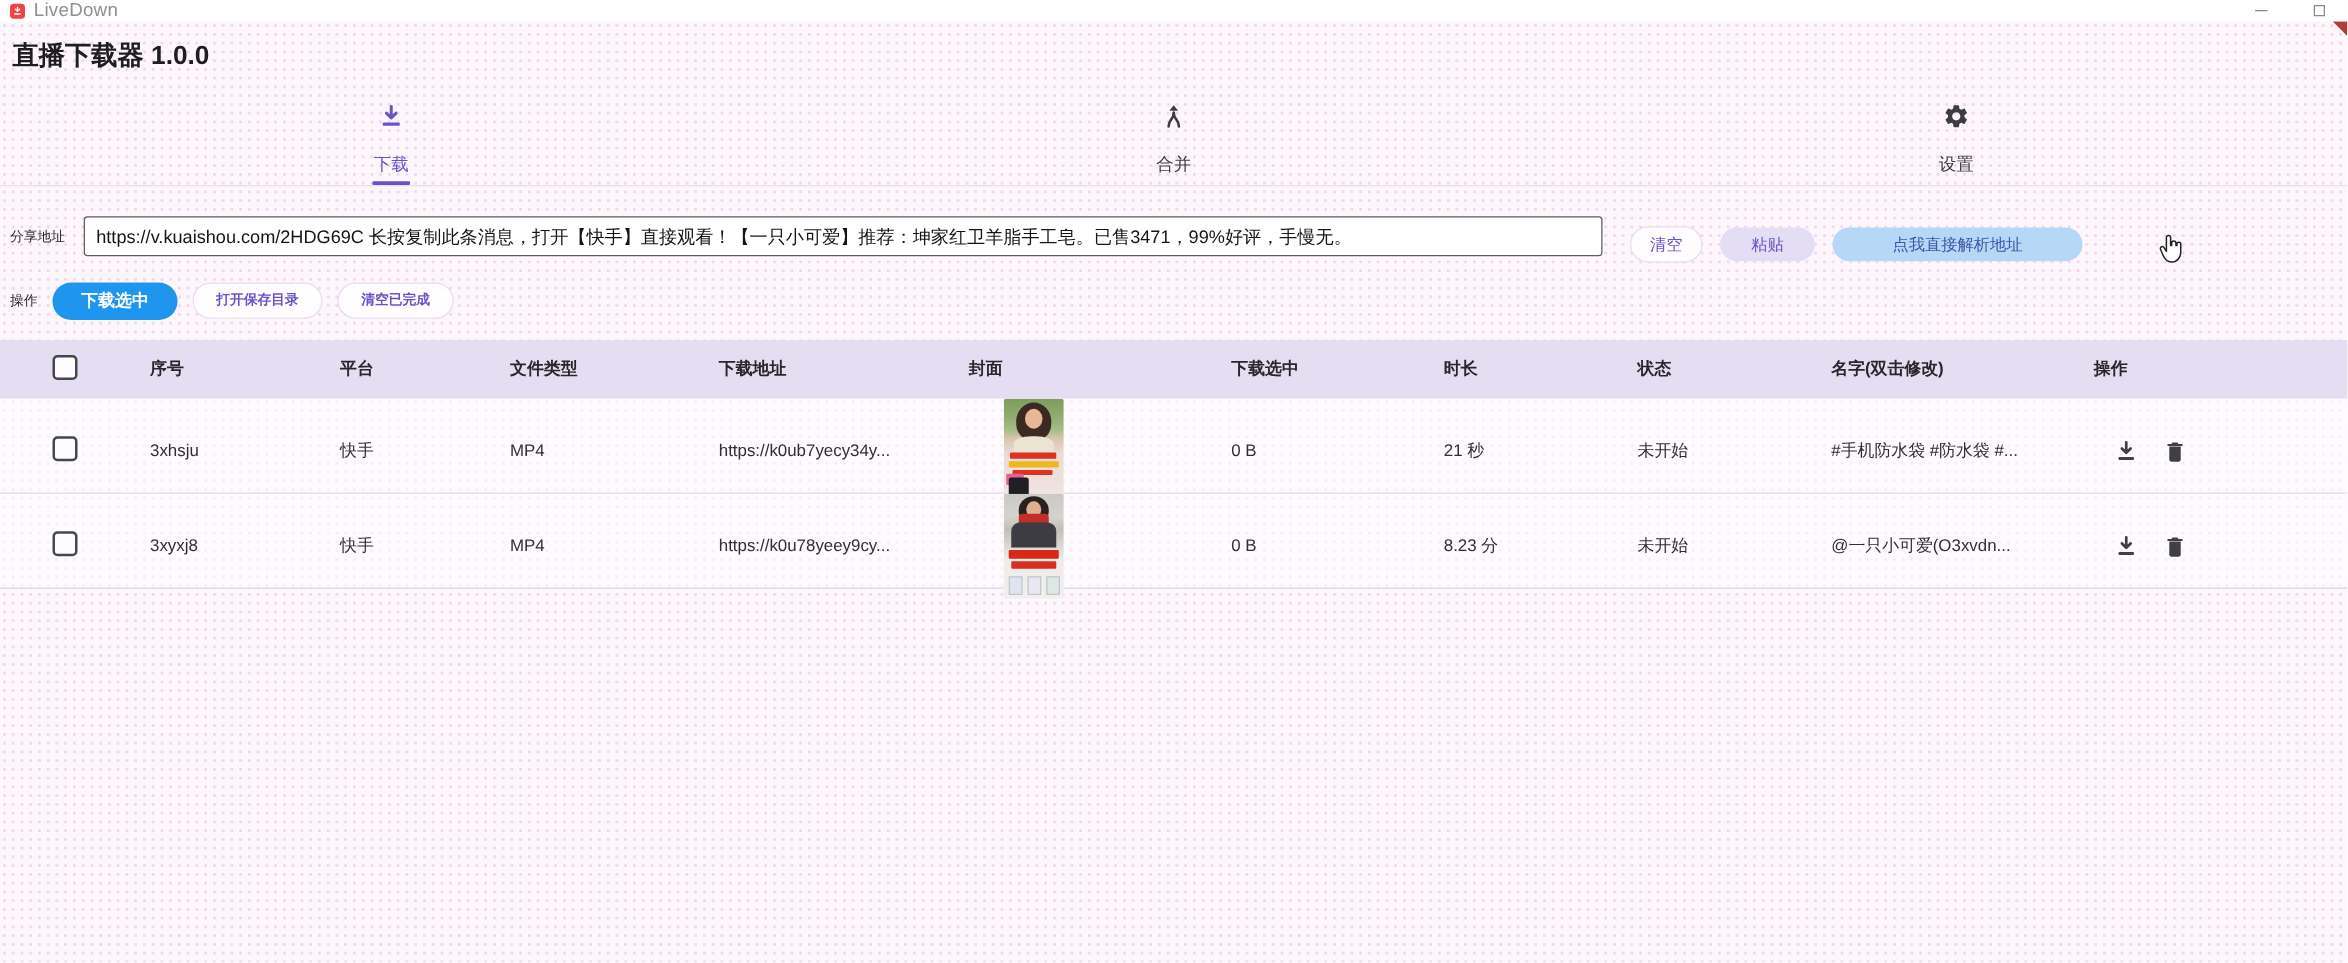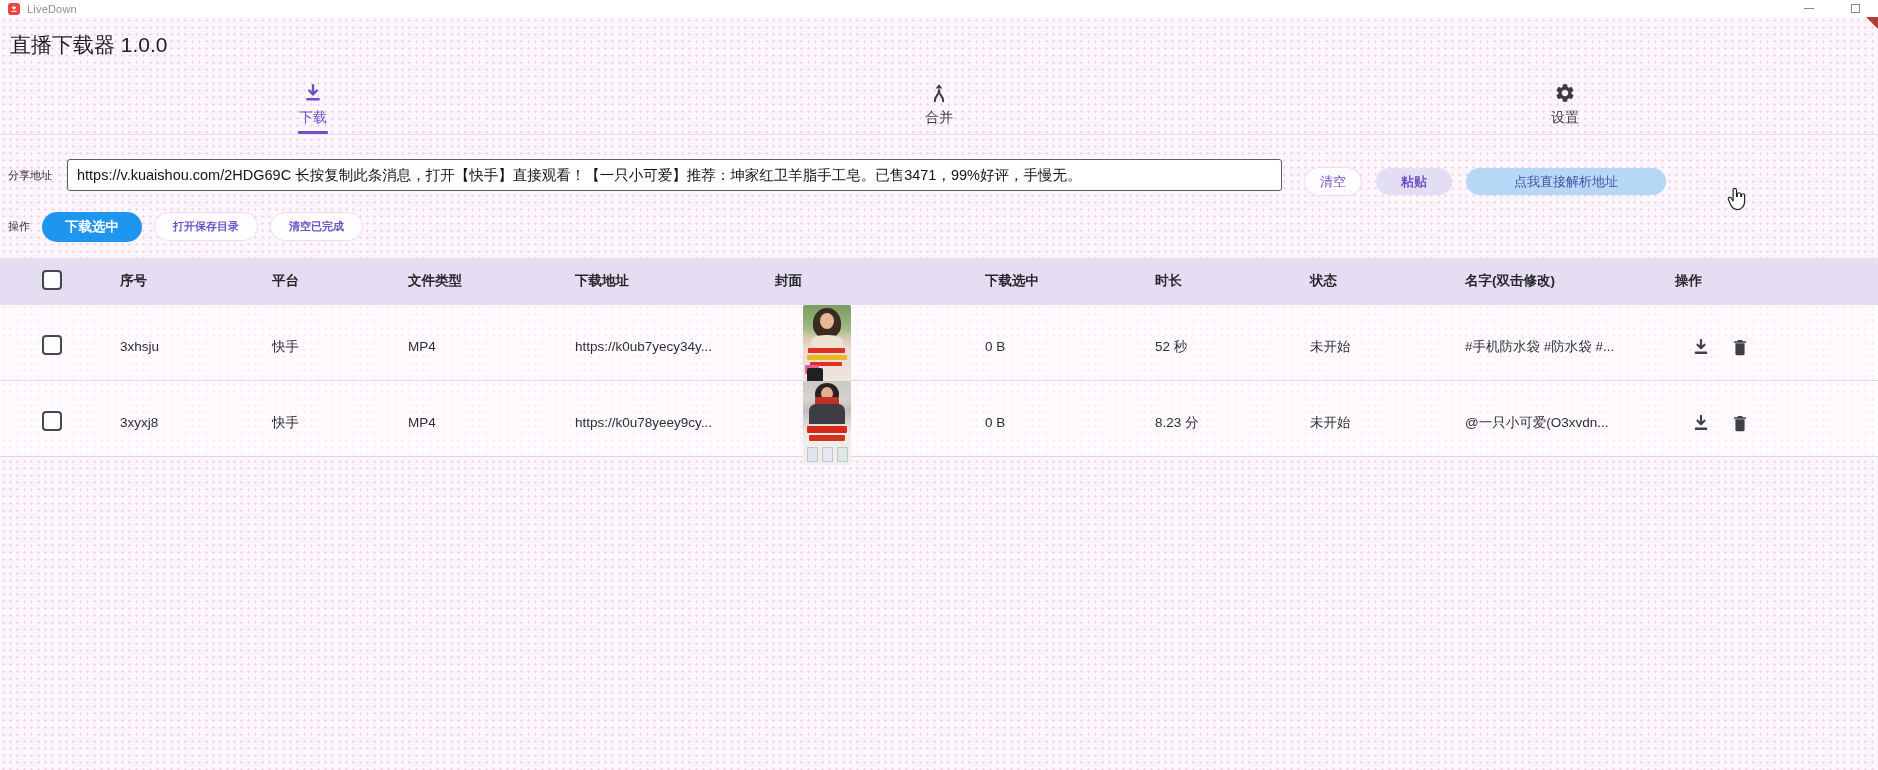--- a/index.html
+++ b/index.html
@@ -14,53 +14,53 @@
   .titlebar {
     height:17px; background:#ffffff;
     display:flex; align-items:center; padding:0 0 0 8px;
   }
   .app-icon {
     width:12px; height:12px; border-radius:3px; background:#ef4444;
     display:flex; align-items:center; justify-content:center;
     margin-right:7px; flex:none;
   }
   .app-icon svg { width:8px; height:8px; }
-  .app-name { font-size:11px; color:#8f8f94; letter-spacing:.2px; }
+  .app-name { font-size:15px; color:#8f8f94; letter-spacing:.2px; }
   .win-controls { margin-left:auto; display:flex; align-items:center; height:100%; }
   .win-btn { width:46px; height:100%; display:flex; align-items:center; justify-content:center; cursor:default; }
   .glyph-min { width:10px; height:1.5px; background:#8a8a8a; }
   .glyph-max { width:9px; height:9px; border:1.2px solid #8a8a8a; background:transparent; }
 
   .corner-flag {
     position:absolute; top:17px; right:0; width:12px; height:12px;
     background:#b23c34; clip-path:polygon(0 0, 100% 0, 100% 100%);
     z-index:5;
   }
 
   
   .main {
     position:absolute; top:17px; left:0; right:0; bottom:0;
     background-color:#fdf7fc;
     background-image: radial-gradient(circle, #f3d3ec 1px, transparent 1.25px);
     background-size:7px 7px;
   }
 
   .page-title {
-    font-size:21px; font-weight:400; color:#1e1e22;
+    font-size:21px; font-weight:700; color:#1e1e22;
     margin:13px 0 0 10px; line-height:29px;
   }
 
   
   .tabs {
     display:flex; margin-top:23px;
     border-bottom:1px solid #ecdcec;
   }
   .tab {
     flex:1; display:flex; flex-direction:column; align-items:center;
-    gap:5px; padding-bottom:7px; position:relative; cursor:pointer;
+    gap:19px; padding-bottom:7px; position:relative; cursor:pointer;
     color:#3c3c44;
   }
   .tab svg { width:22px; height:22px; display:block; }
   .tab .tab-label { font-size:14px; }
   .tab.active { color:#6a52c8; }
   .tab.active::after {
     content:""; position:absolute; bottom:0; left:50%; transform:translateX(-50%);
     width:30px; height:3px; background:#6a52c8; border-radius:1px;
   }
 
@@ -73,21 +73,21 @@
     margin-left:15px; width:1215px; height:32px; flex:none;
     border:1px solid #5d5d5d; border-radius:3px; background:#fff;
     font-family:inherit; font-size:14.5px; color:#141414; padding:0 9px;
     outline:none;
   }
   .pill {
     border:none; border-radius:15px; font-family:inherit; font-size:13px;
     padding:7px 15px; cursor:pointer; flex:none; line-height:1; font-weight:500;margin-top:13px;
   }
   .btn-clear { margin-left:22px; background:#fffdfe; border:1px solid #e9ddf0; color:#6a52c8; }
-  .btn-paste { margin-left:14px; background:#e4def4; color:#6a52c8; padding:7px 25px;font-weight:bold; }
+  .btn-paste { margin-left:14px; background:#e4def4; color:#6a52c8; padding:7px 25px; }
   .btn-parse { margin-left:14px; background:#b5d8f7; color:#4252a8; padding:7px 16px; width:200px; white-space:nowrap; overflow:hidden; }
 
   
   .action-row { display:flex; align-items:center; margin-top:16px; padding-left:8px; }
   .btn-primary {
     margin-left:12px; background:#1e96f0; color:#fff; font-weight:700;
     padding:8px 23px; font-size:13.5px; border-radius:17px; border:none; cursor:pointer; font-family:inherit; line-height:1;
   }
   .btn-ghost {
     margin-left:12px; background:rgba(255,255,255,.85); color:#6a52c8; font-weight:600;
@@ -232,21 +232,21 @@
         <div class="abs c1-face"></div>
         <div class="abs c1-shirt"></div>
         <div class="abs c1-t1"></div>
         <div class="abs c1-t2"></div>
         <div class="abs c1-t3"></div>
         <div class="abs c1-tag"></div>
         <div class="abs c1-prod"></div>
       </div>
     </div>
     <div>0 B</div>
-    <div>52 秒</div>
+    <div>21 秒</div>
     <div>未开始</div>
     <div>#手机防水袋 #防水袋 #...</div>
     <div class="ops-cell">
       <svg viewBox="0 0 24 24">
         <path d="M12 3.5v10m0 0l-4.2-4.2M12 13.5l4.2-4.2" stroke="#3f3f46" stroke-width="2.6" fill="none" stroke-linecap="round" stroke-linejoin="round"></path>
         <rect x="4.5" y="17.5" width="15" height="2.8" rx="1.2" fill="#3f3f46"></rect>
       </svg>
       <svg viewBox="0 0 24 24" fill="#3f3f46">
         <path d="M6.5 7.5h11V20a2 2 0 0 1-2 2h-7a2 2 0 0 1-2-2z"></path>
         <path d="M9.5 3.5h5l.8 1.6h3.2a.9.9 0 0 1 0 1.8H5.5a.9.9 0 0 1 0-1.8h3.2z"></path>

